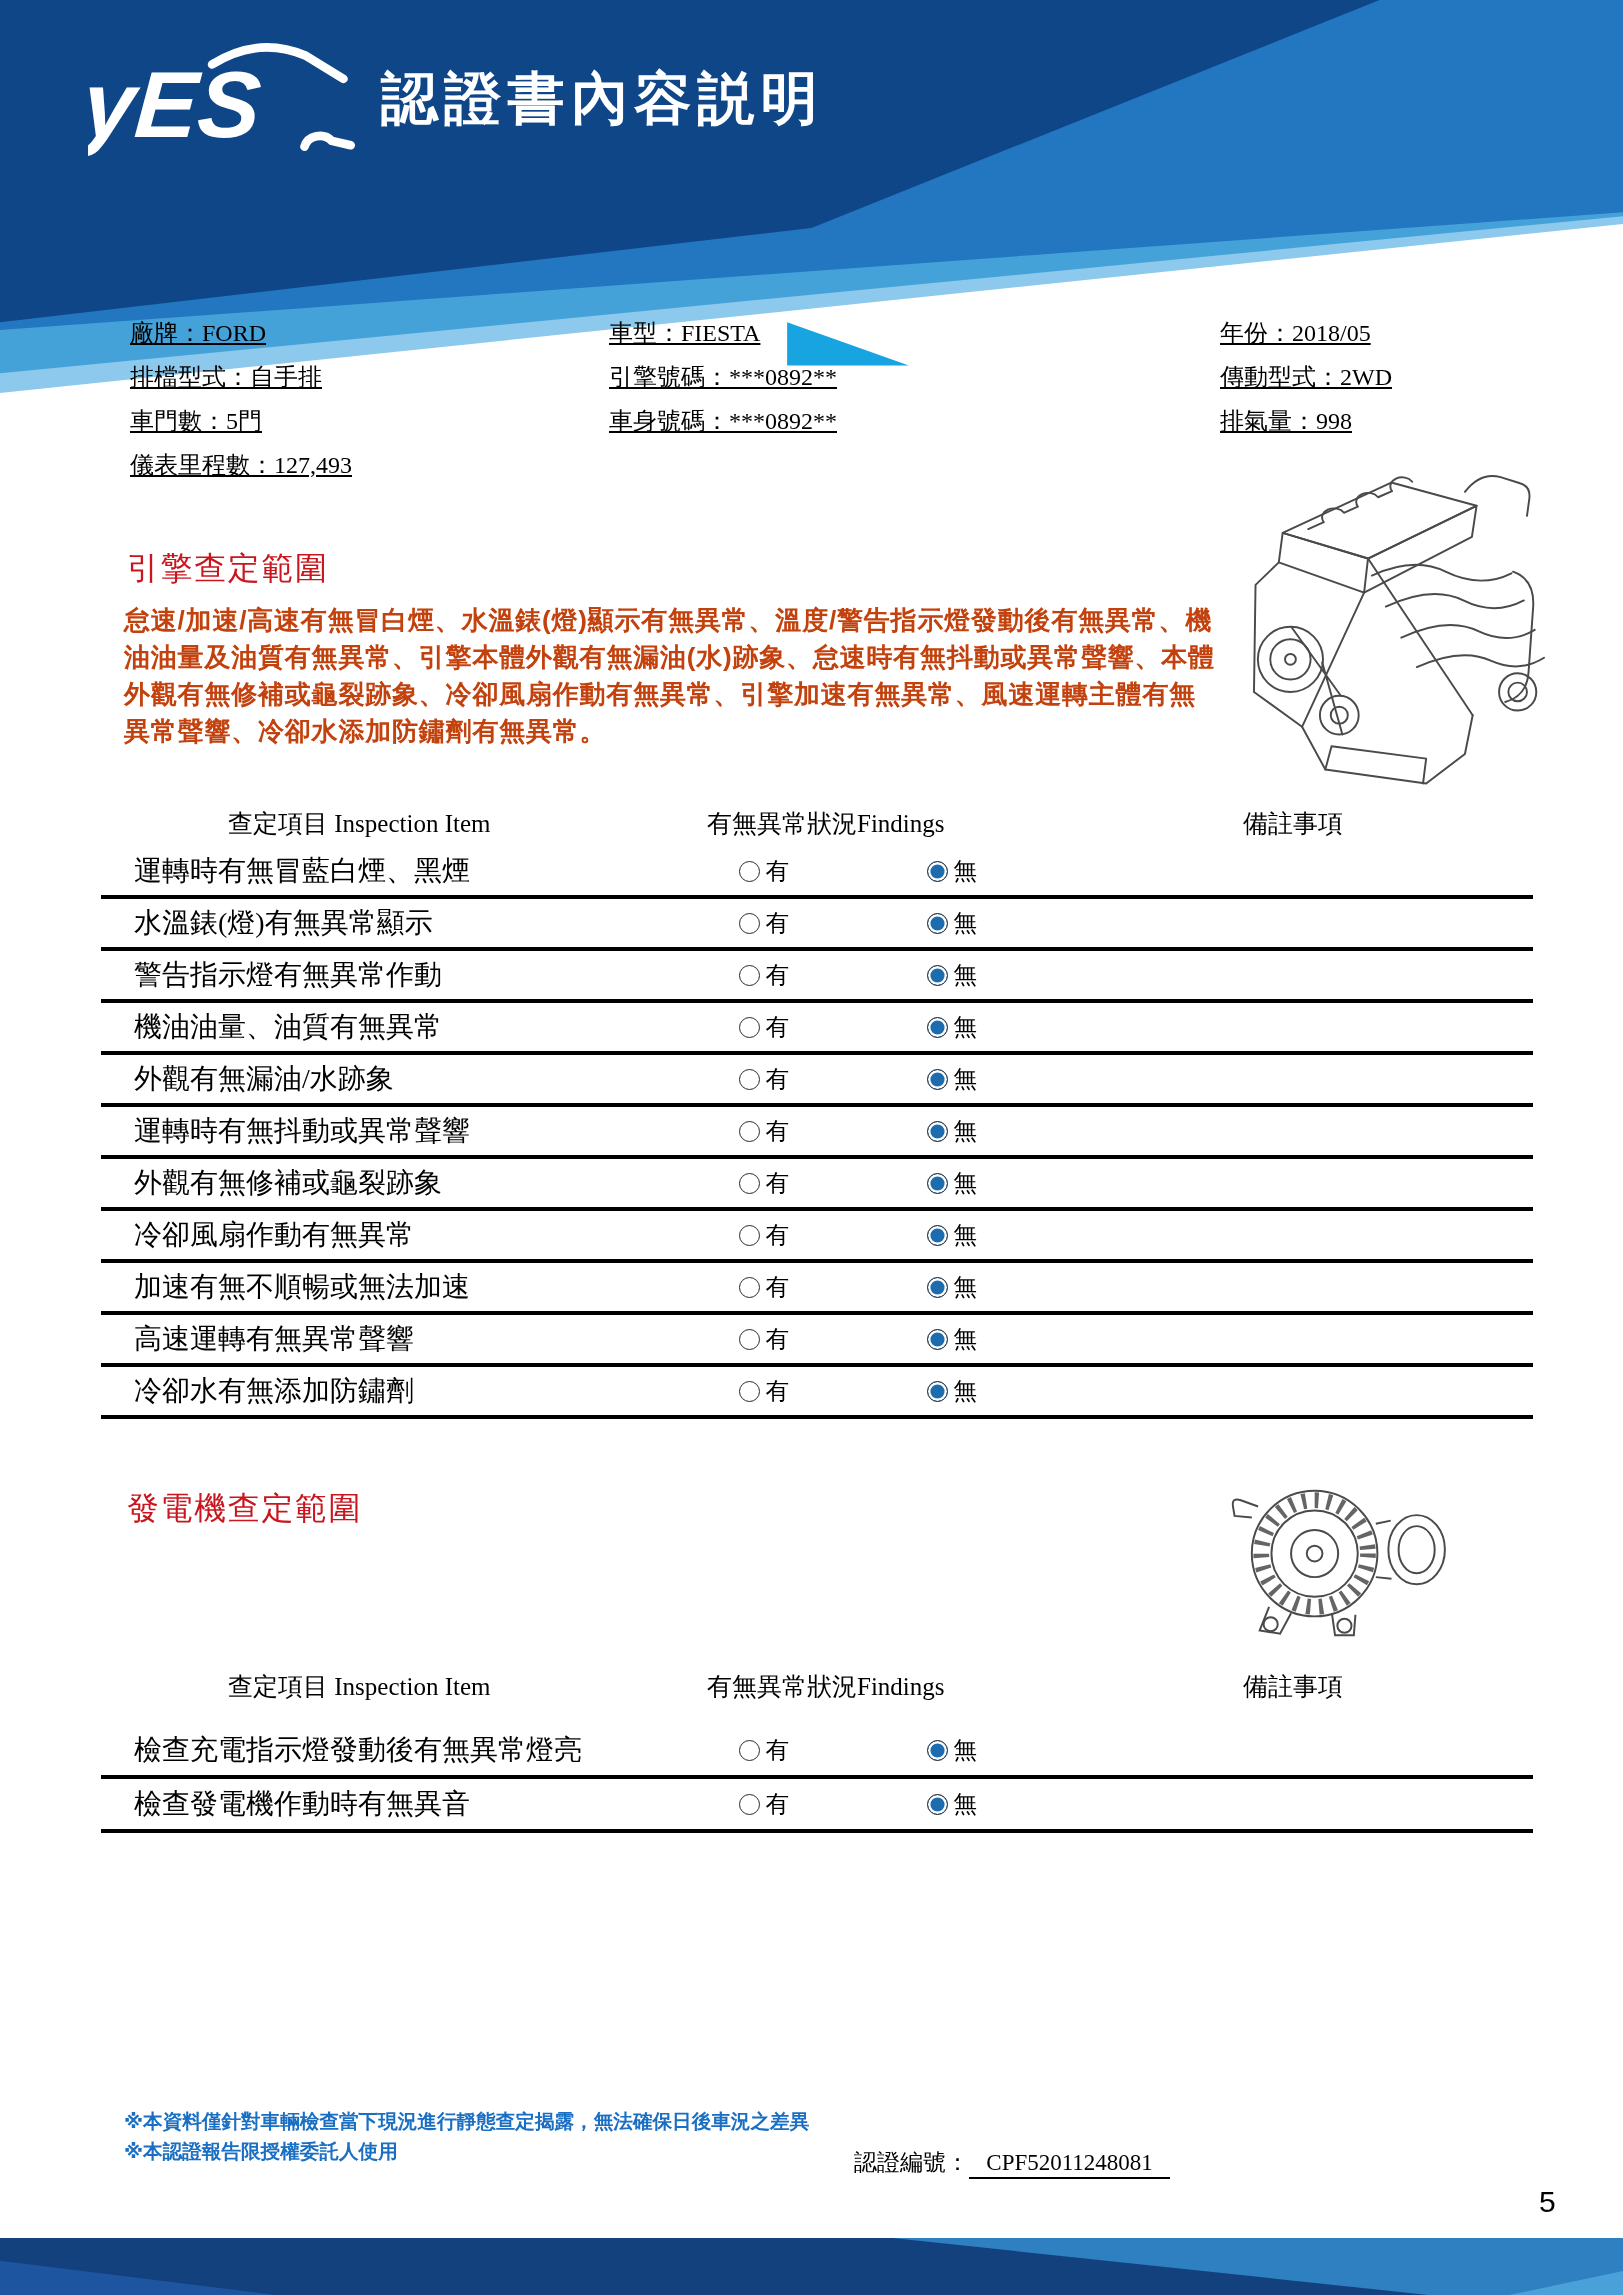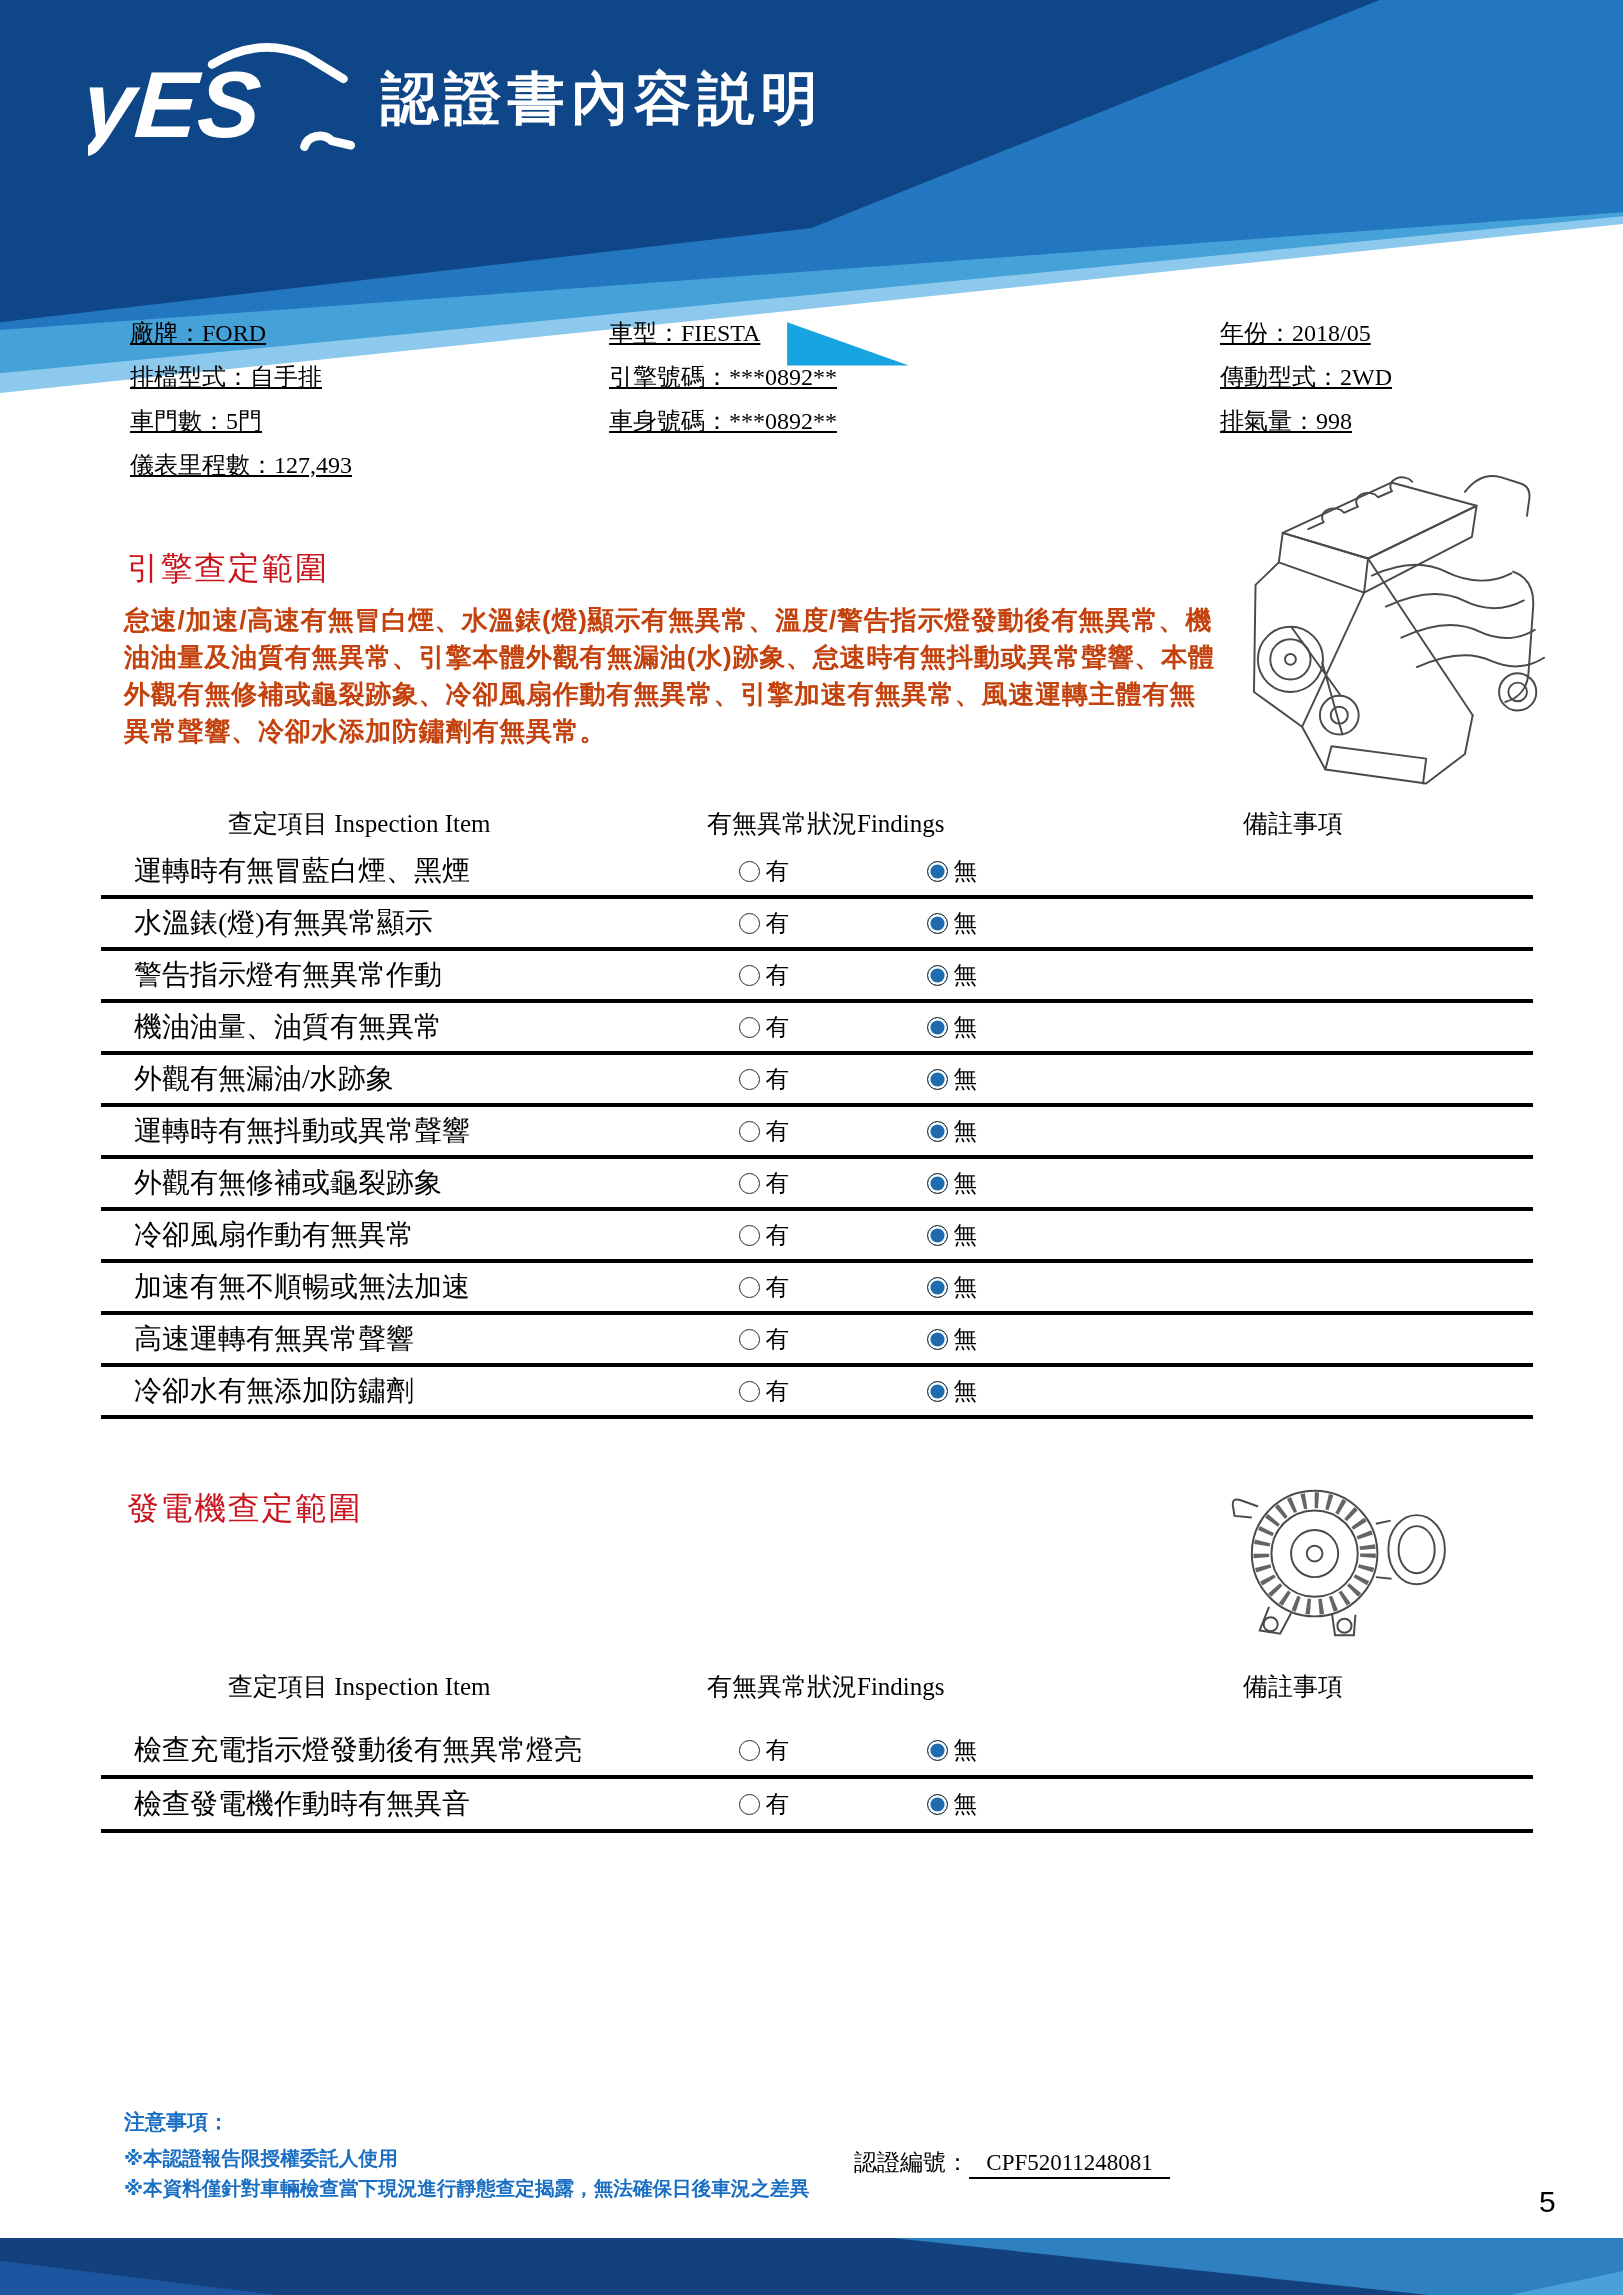--- a/index.html
+++ b/index.html
@@ -347,26 +347,25 @@
           <span>有</span>
         </span>
         <span class="opt o-no">
           <span class="radio checked"></span>
           <span>無</span>
         </span>
       </div>
     </div>
 
   <div class="notes">
-    <div class="nt">注意事項：</div>
     <div>
 
+        <div class="nline">※本資料僅針對車輛檢查當下現況進行靜態查定揭露，無法確保日後車況之差異</div>
+
         <div class="nline">※本認證報告限授權委託人使用</div>
-
-        <div class="nline">※本資料僅針對車輛檢查當下現況進行靜態查定揭露，無法確保日後車況之差異</div>
       </div>
   </div>
 
   <div class="cert">
     <span>認證編號：</span><span class="num">CPF52011248081</span>
   </div>
 
   <div class="pagenum">5</div>
 
   <footer class="ftr">

